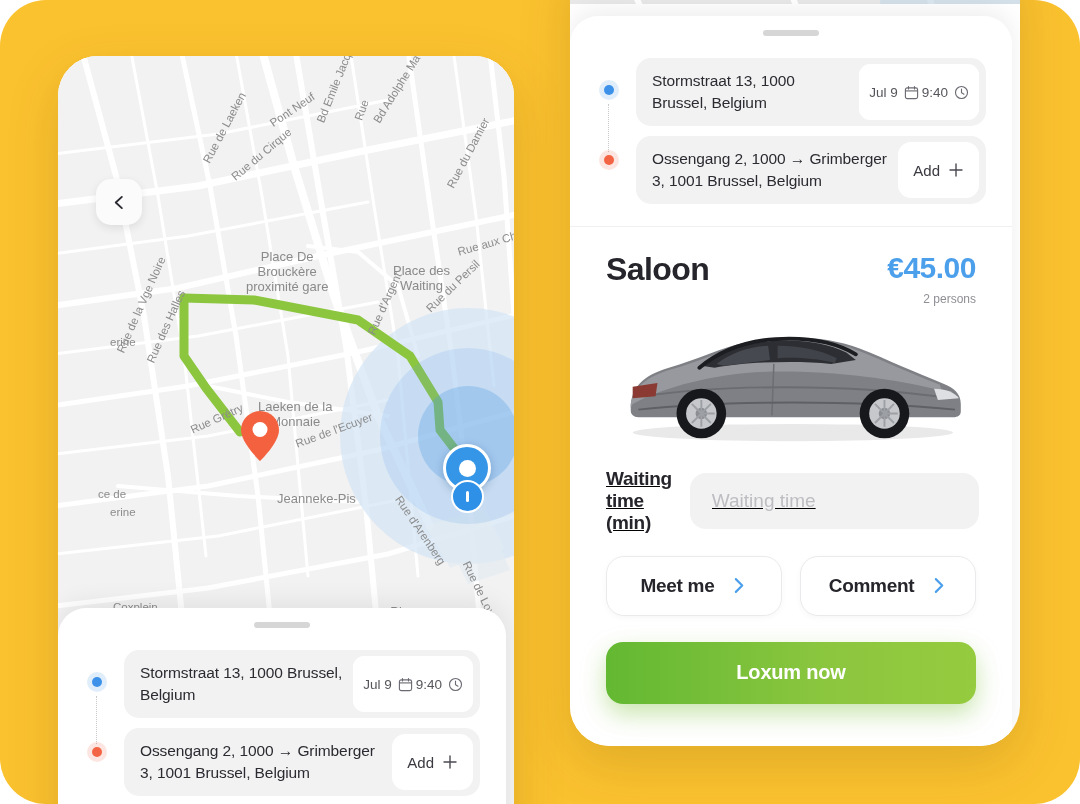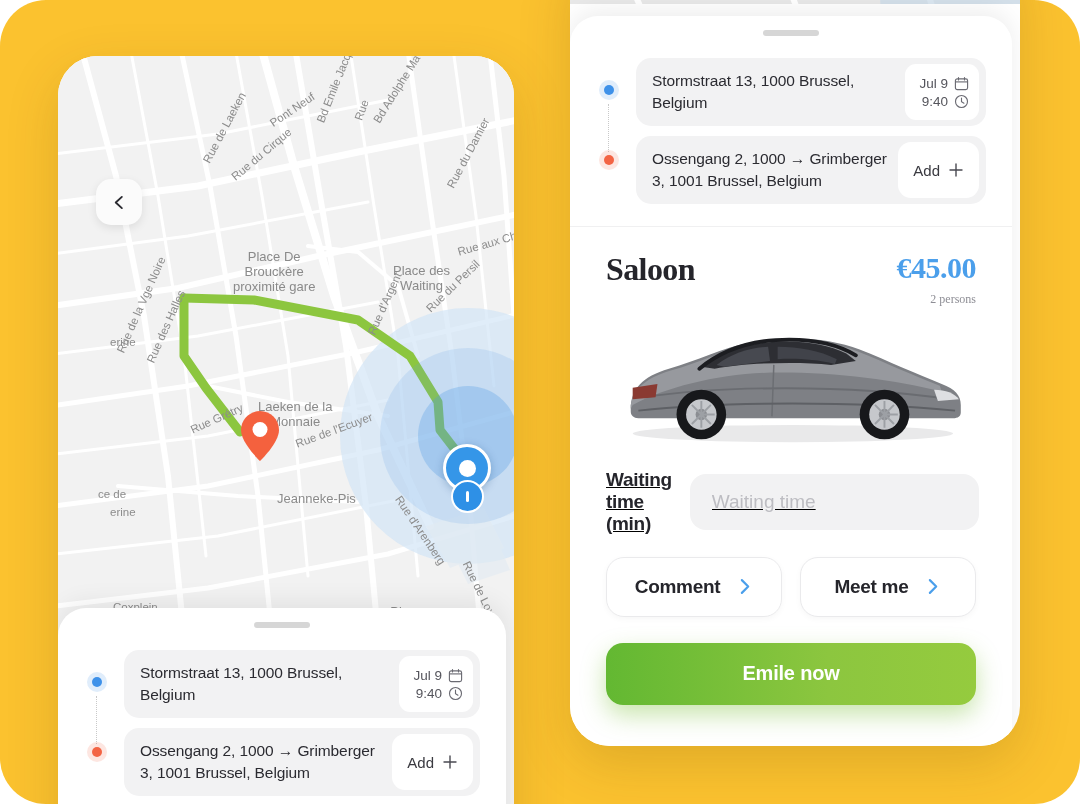--- a/index.html
+++ b/index.html
@@ -145,21 +145,21 @@
     font-size:15.5px;
     color:#2B2B31;
     line-height:1.42;
     display:flex; align-items:center;
     padding:6px 0;
     letter-spacing:-.1px;
   }
   .chip {
     background:#ffffff;
     border-radius:11px;
-    display:flex; flex-direction:column; justify-content:center;
+    display:flex; flex-direction:row; justify-content:center;
     padding:8px 10px;
     gap:3px;
     min-width:74px;
     cursor:pointer;
   }
   .chip-line { display:flex; align-items:center; justify-content:flex-end; gap:6px; font-size:13.5px; color:#55555C; }
   .chip-line svg { width:15px; height:15px; flex:0 0 15px; }
   .add-chip {
     background:#ffffff; border-radius:13px;
     display:flex; align-items:center; justify-content:center; gap:8px;
@@ -173,21 +173,20 @@
   .car-strip {
     display:flex; gap:12px; padding:16px 0 0 34px; overflow:hidden;
   }
 
   
   .divider { height:1px; background:#F0F0F1; margin:22px 0 0; }
 
   .price-row {
     display:flex; align-items:flex-start; justify-content:space-between;
     padding:24px 36px 0 36px;
-    font-family:Liberation Serif, serif;
   }
   .car-title {
     font-size:32px; font-weight:bold; color:#25252B; letter-spacing:-.6px;
   }
   .price-col { text-align:right; }
   .price {
     font-size:30px; font-weight:bold; color:#4B9FEB; letter-spacing:-.5px; line-height:1.15;
   }
   .persons { font-size:12px; color:#8E8E95; margin-top:6px; }
 
@@ -306,21 +305,21 @@
           <div class="mlabel" style="left: 62px; top: 290px; transform: rotate(-66deg); transform-origin: left center;">Rue de la Vge Noire</div>
           <div class="mlabel" style="left: 92px; top: 300px; transform: rotate(-66deg); transform-origin: left center;">Rue des Halles</div>
           <div class="mlabel" style="left: 133px; top: 368px; transform: rotate(-24deg); transform-origin: left center;">Rue Grétry</div>
           <div class="mlabel" style="left: 238px; top: 382px; transform: rotate(-20deg); transform-origin: left center;">Rue de l'Ecuyer</div>
           <div class="mlabel" style="left: 460px; top: 372px; transform: rotate(-60deg); transform-origin: left center;">Bd de Bertaimo</div>
           <div class="mlabel" style="left: 340px; top: 435px; transform: rotate(56deg); transform-origin: left center;">Rue d'Arenberg</div>
           <div class="mlabel" style="left: 408px; top: 500px; transform: rotate(64deg); transform-origin: left center;">Rue de Loxum</div>
           <div class="mlabel" style="left: 40px; top: 432px; transform: rotate(0deg); transform-origin: left center;">ce de</div>
           <div class="mlabel" style="left: 52px; top: 450px; transform: rotate(0deg); transform-origin: left center;">erine</div>
           <div class="mlabel" style="left: 55px; top: 545px; transform: rotate(0deg); transform-origin: left center;">Coxplein</div>
-          <div class="mlabel place" style="left: 175px; top: 193px; white-space: pre;">Place De
+          <div class="mlabel place" style="left: 188px; top: 193px; white-space: pre;">Place De
 Brouckère
 proximité gare</div>
           <div class="mlabel place" style="left: 335px; top: 207px; white-space: pre;">Place des
 Waiting</div>
           <div class="mlabel place" style="left: 200px; top: 343px; white-space: pre;">Laeken de la
 Monnaie</div>
           <div class="mlabel place" style="left: 219px; top: 435px; white-space: pre;">Jeanneke-Pis</div>
           <div class="mlabel place" style="left: 318px; top: 548px; white-space: pre;">Place
 d'Espagne</div>
         </div>
@@ -518,32 +517,32 @@
         </svg>
       </div>
 
       <div class="wait-row">
         <div class="wait-label">Waiting time (min)</div>
         <input class="wait-input" type="text" placeholder="Waiting time" style="">
       </div>
 
       <div class="action-row">
         <div class="action-btn">
+          <span>Meet me</span>
+          <svg viewBox="0 0 16 16">
+            <path d="M5.5 2 L11.5 8 L5.5 14" fill="none" stroke="#4B9FEB" stroke-width="2" stroke-linecap="round" stroke-linejoin="round"></path>
+          </svg>
+        </div>
+        <div class="action-btn">
           <span>Comment</span>
           <svg viewBox="0 0 16 16">
             <path d="M5.5 2 L11.5 8 L5.5 14" fill="none" stroke="#4B9FEB" stroke-width="2" stroke-linecap="round" stroke-linejoin="round"></path>
           </svg>
         </div>
-        <div class="action-btn">
-          <span>Meet me</span>
-          <svg viewBox="0 0 16 16">
-            <path d="M5.5 2 L11.5 8 L5.5 14" fill="none" stroke="#4B9FEB" stroke-width="2" stroke-linecap="round" stroke-linejoin="round"></path>
-          </svg>
-        </div>
       </div>
 
       <div class="book-wrap">
-        <button class="book-btn">Emile now</button>
+        <button class="book-btn">Loxum now</button>
       </div>
     </div>
   </div>
 
 </div>
 
 </body></html>

